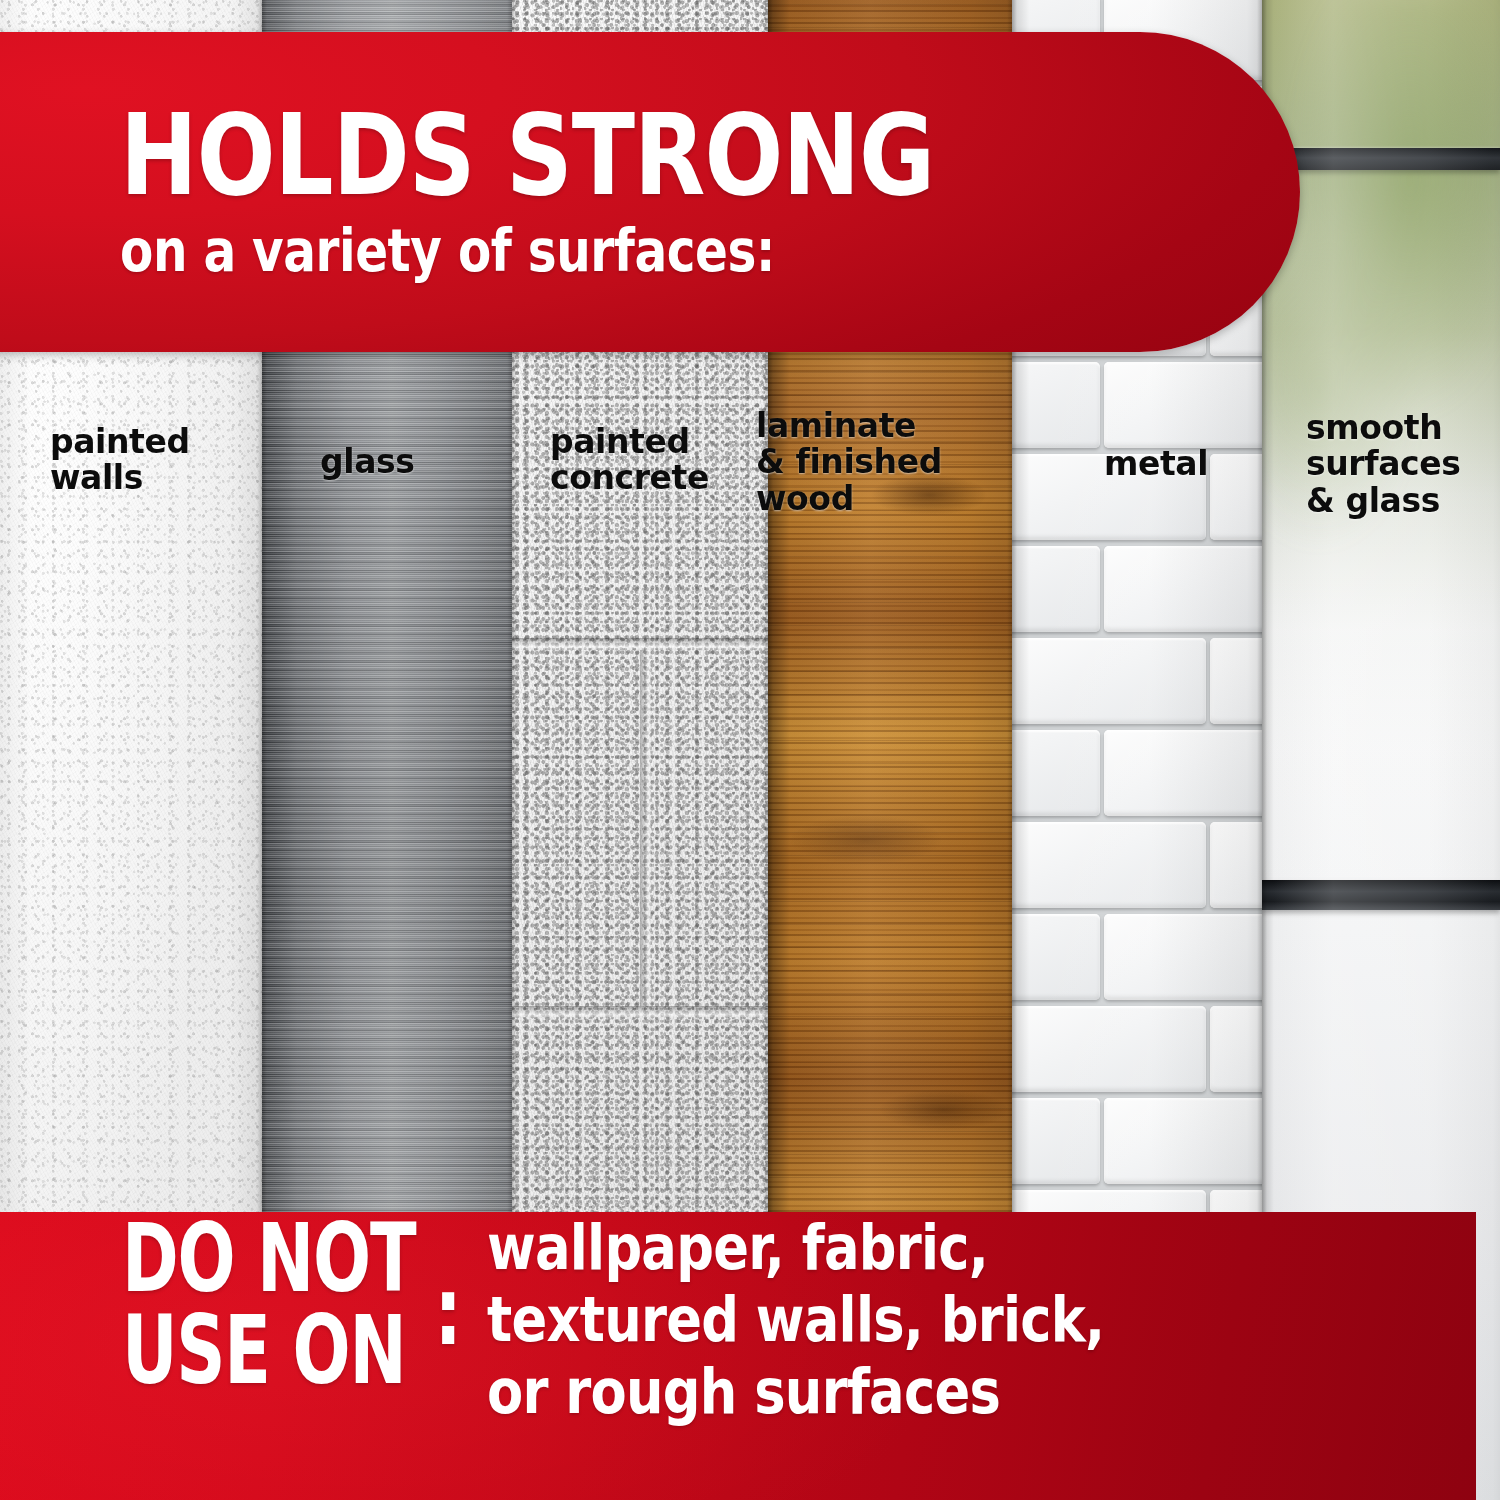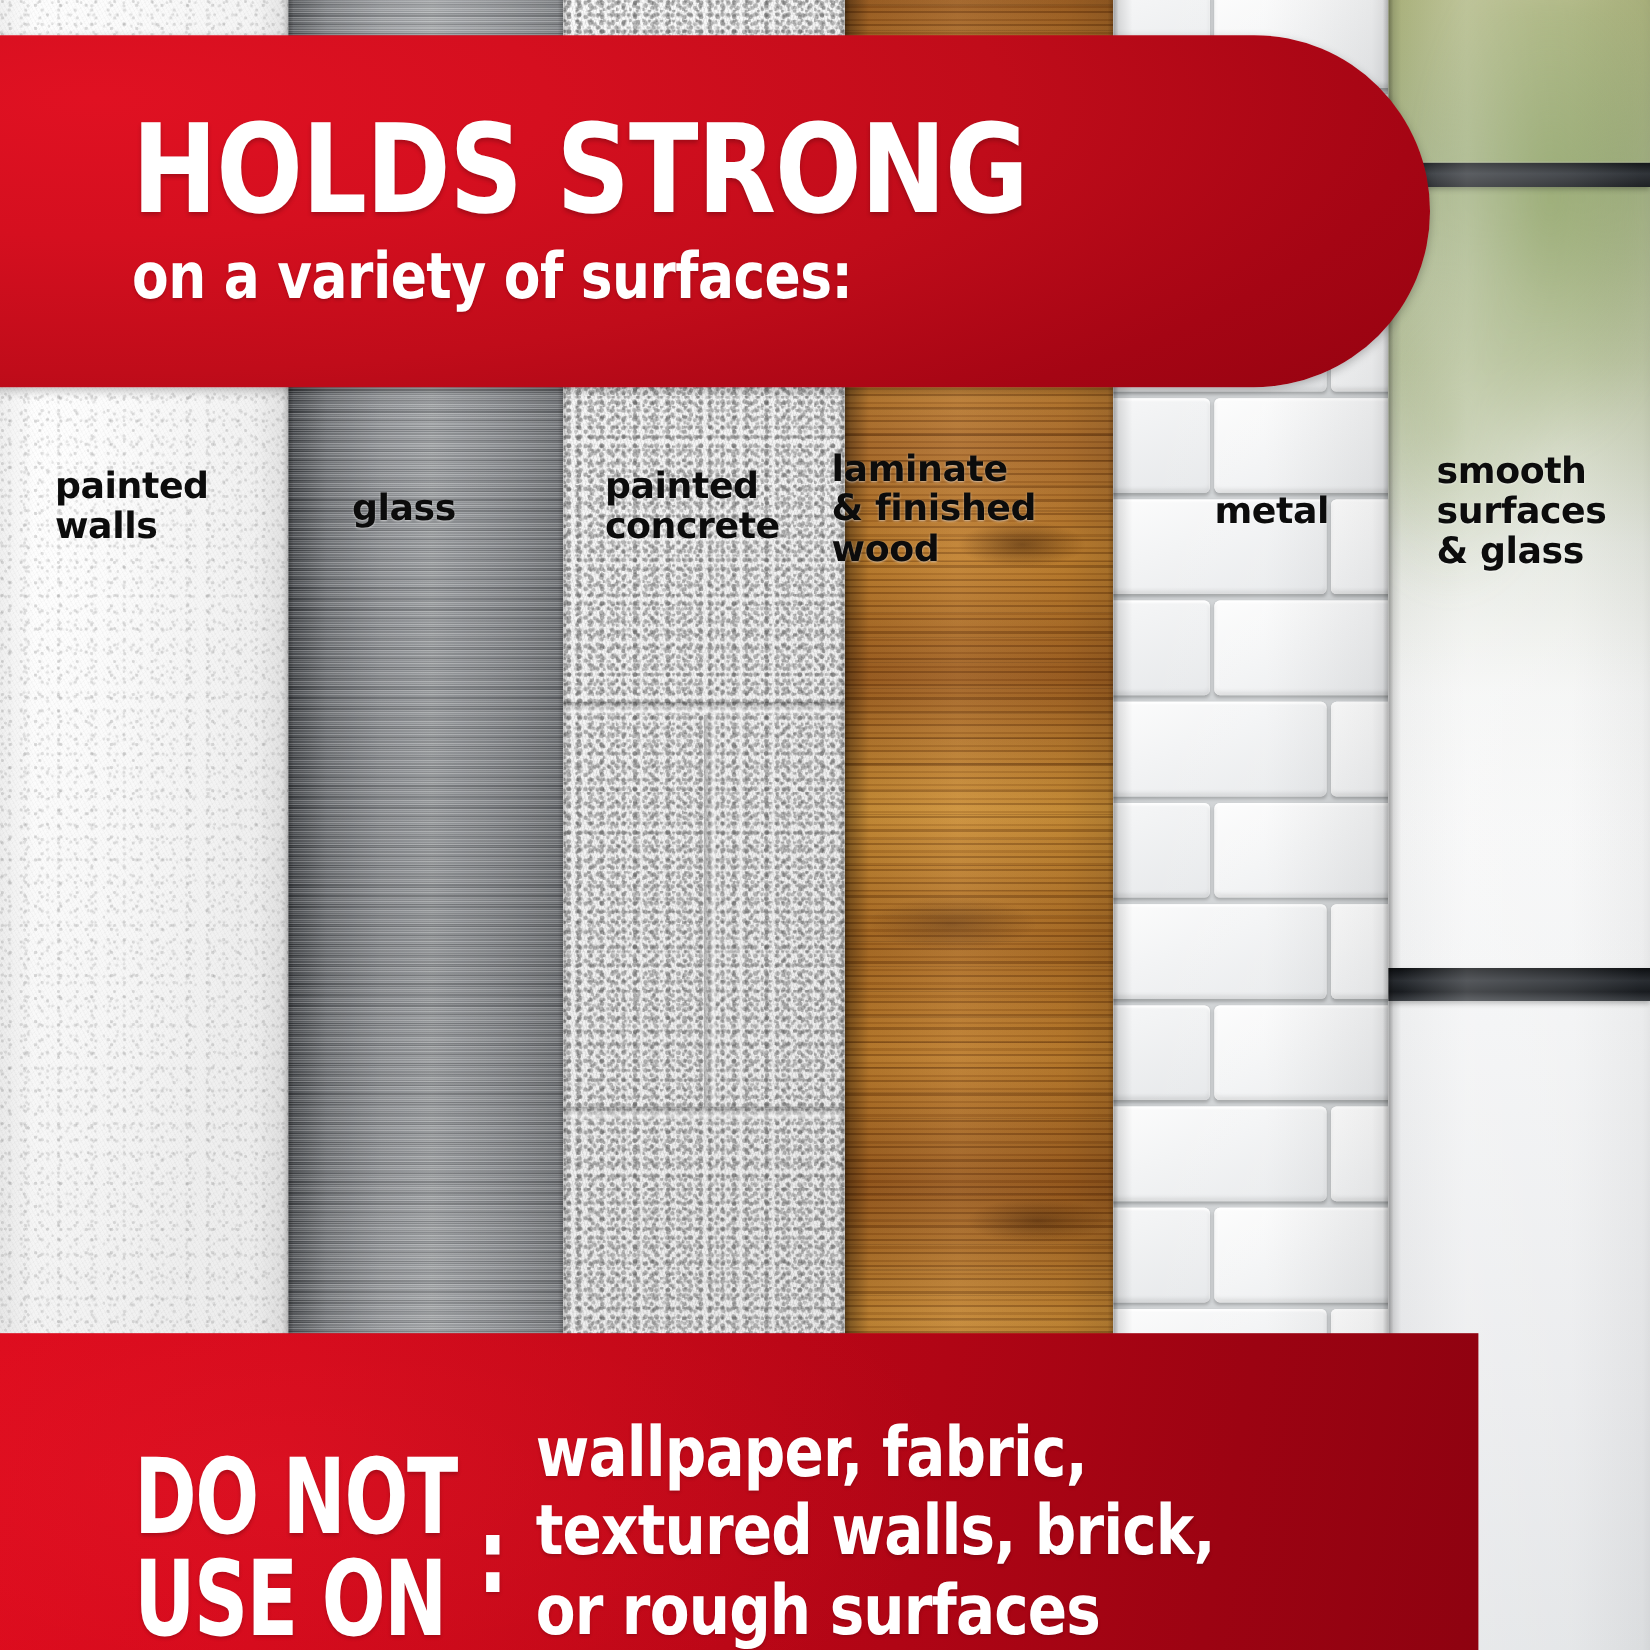--- a/index.html
+++ b/index.html
@@ -236,25 +236,25 @@
     line-height:1;
     letter-spacing:-0.5px;
     transform:scaleX(.93);
     transform-origin:left center;
     text-shadow:0 2px 3px rgba(0,0,0,.18);
     margin:0;
   }
 
   
   .banner-bottom{
-    position:absolute;left:0;bottom:0;width:1344px;height:288px;
+    position:absolute;left:0;bottom:0;width:1476px;height:288px;
     background:linear-gradient(100deg,
       #dc0a1c 0%, #d3081a 20%, #c40717 40%, #b00515 62%, #9c0312 82%, #8e0210 100%);
     z-index:10;
-    display:flex;align-items:flex-end;
+    display:flex;align-items:flex-start;
     overflow:hidden;
   }
   .banner-bottom::before{
     content:"";position:absolute;inset:0;
     background:radial-gradient(ellipse 65% 130% at 18% 45%, rgba(255,60,70,.16) 0%, rgba(255,0,0,0) 72%);
     pointer-events:none;
   }
   .dnu-block{
     position:relative;z-index:2;
     margin-left:122px;

